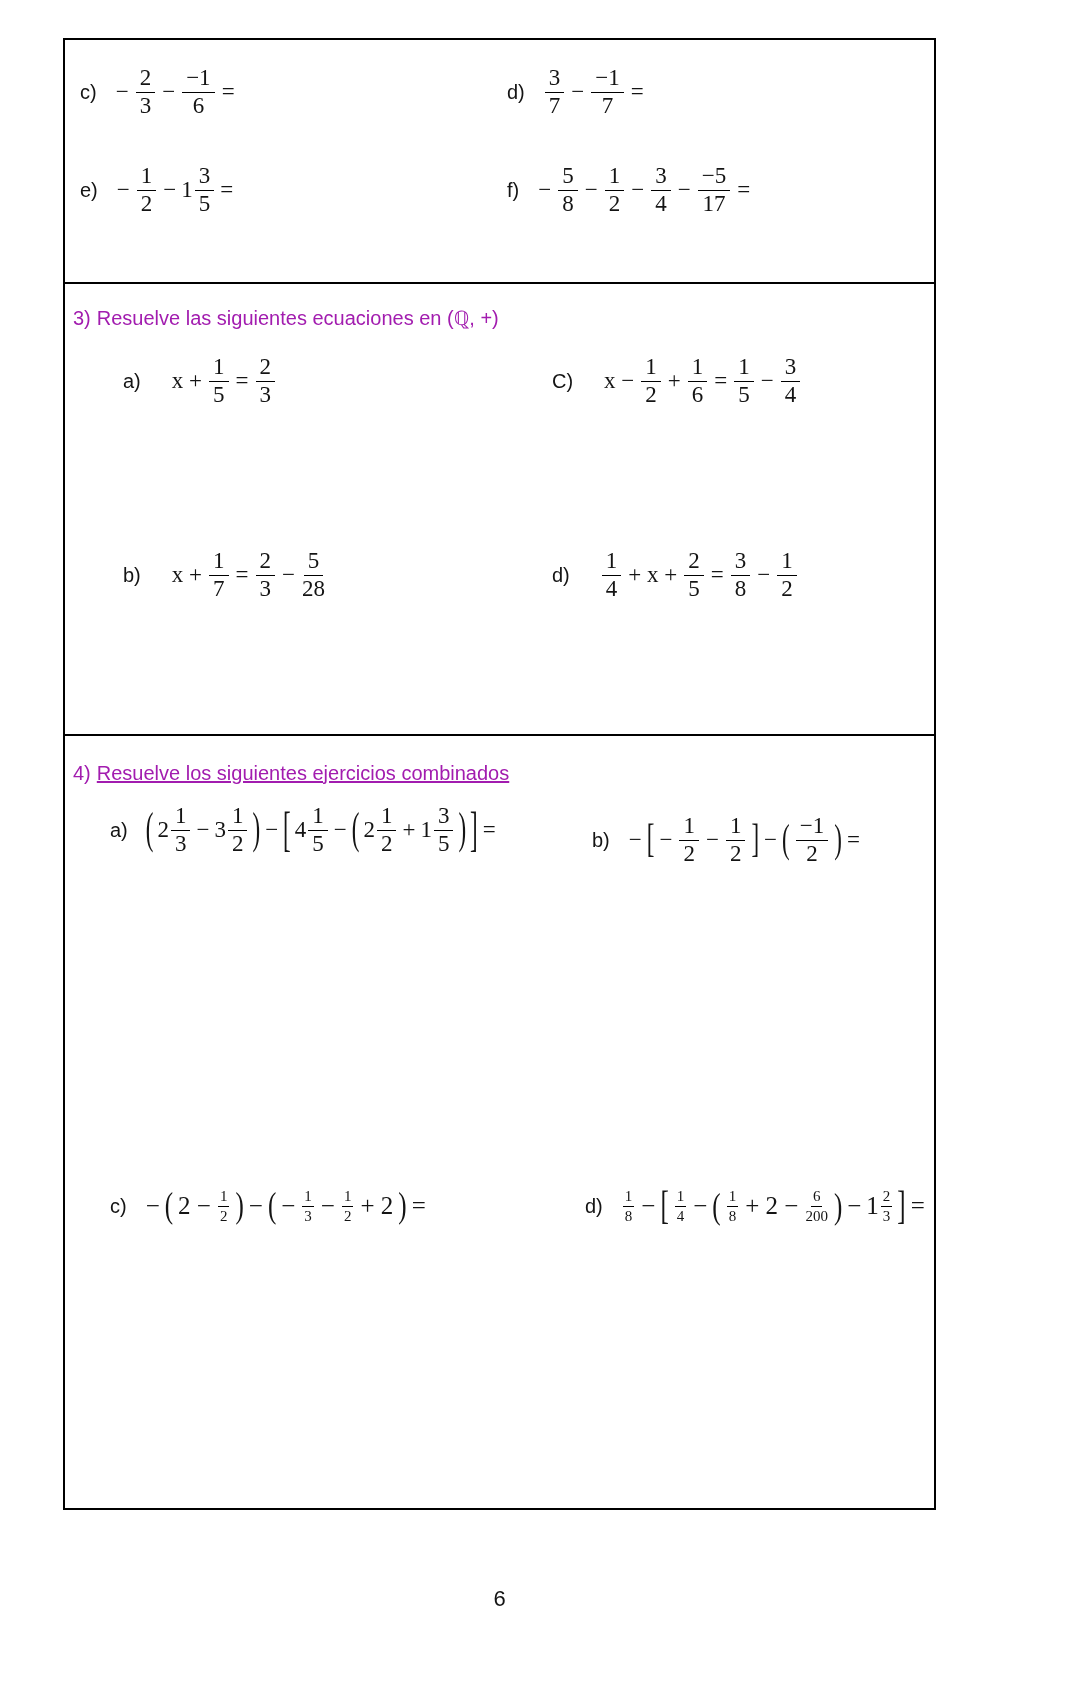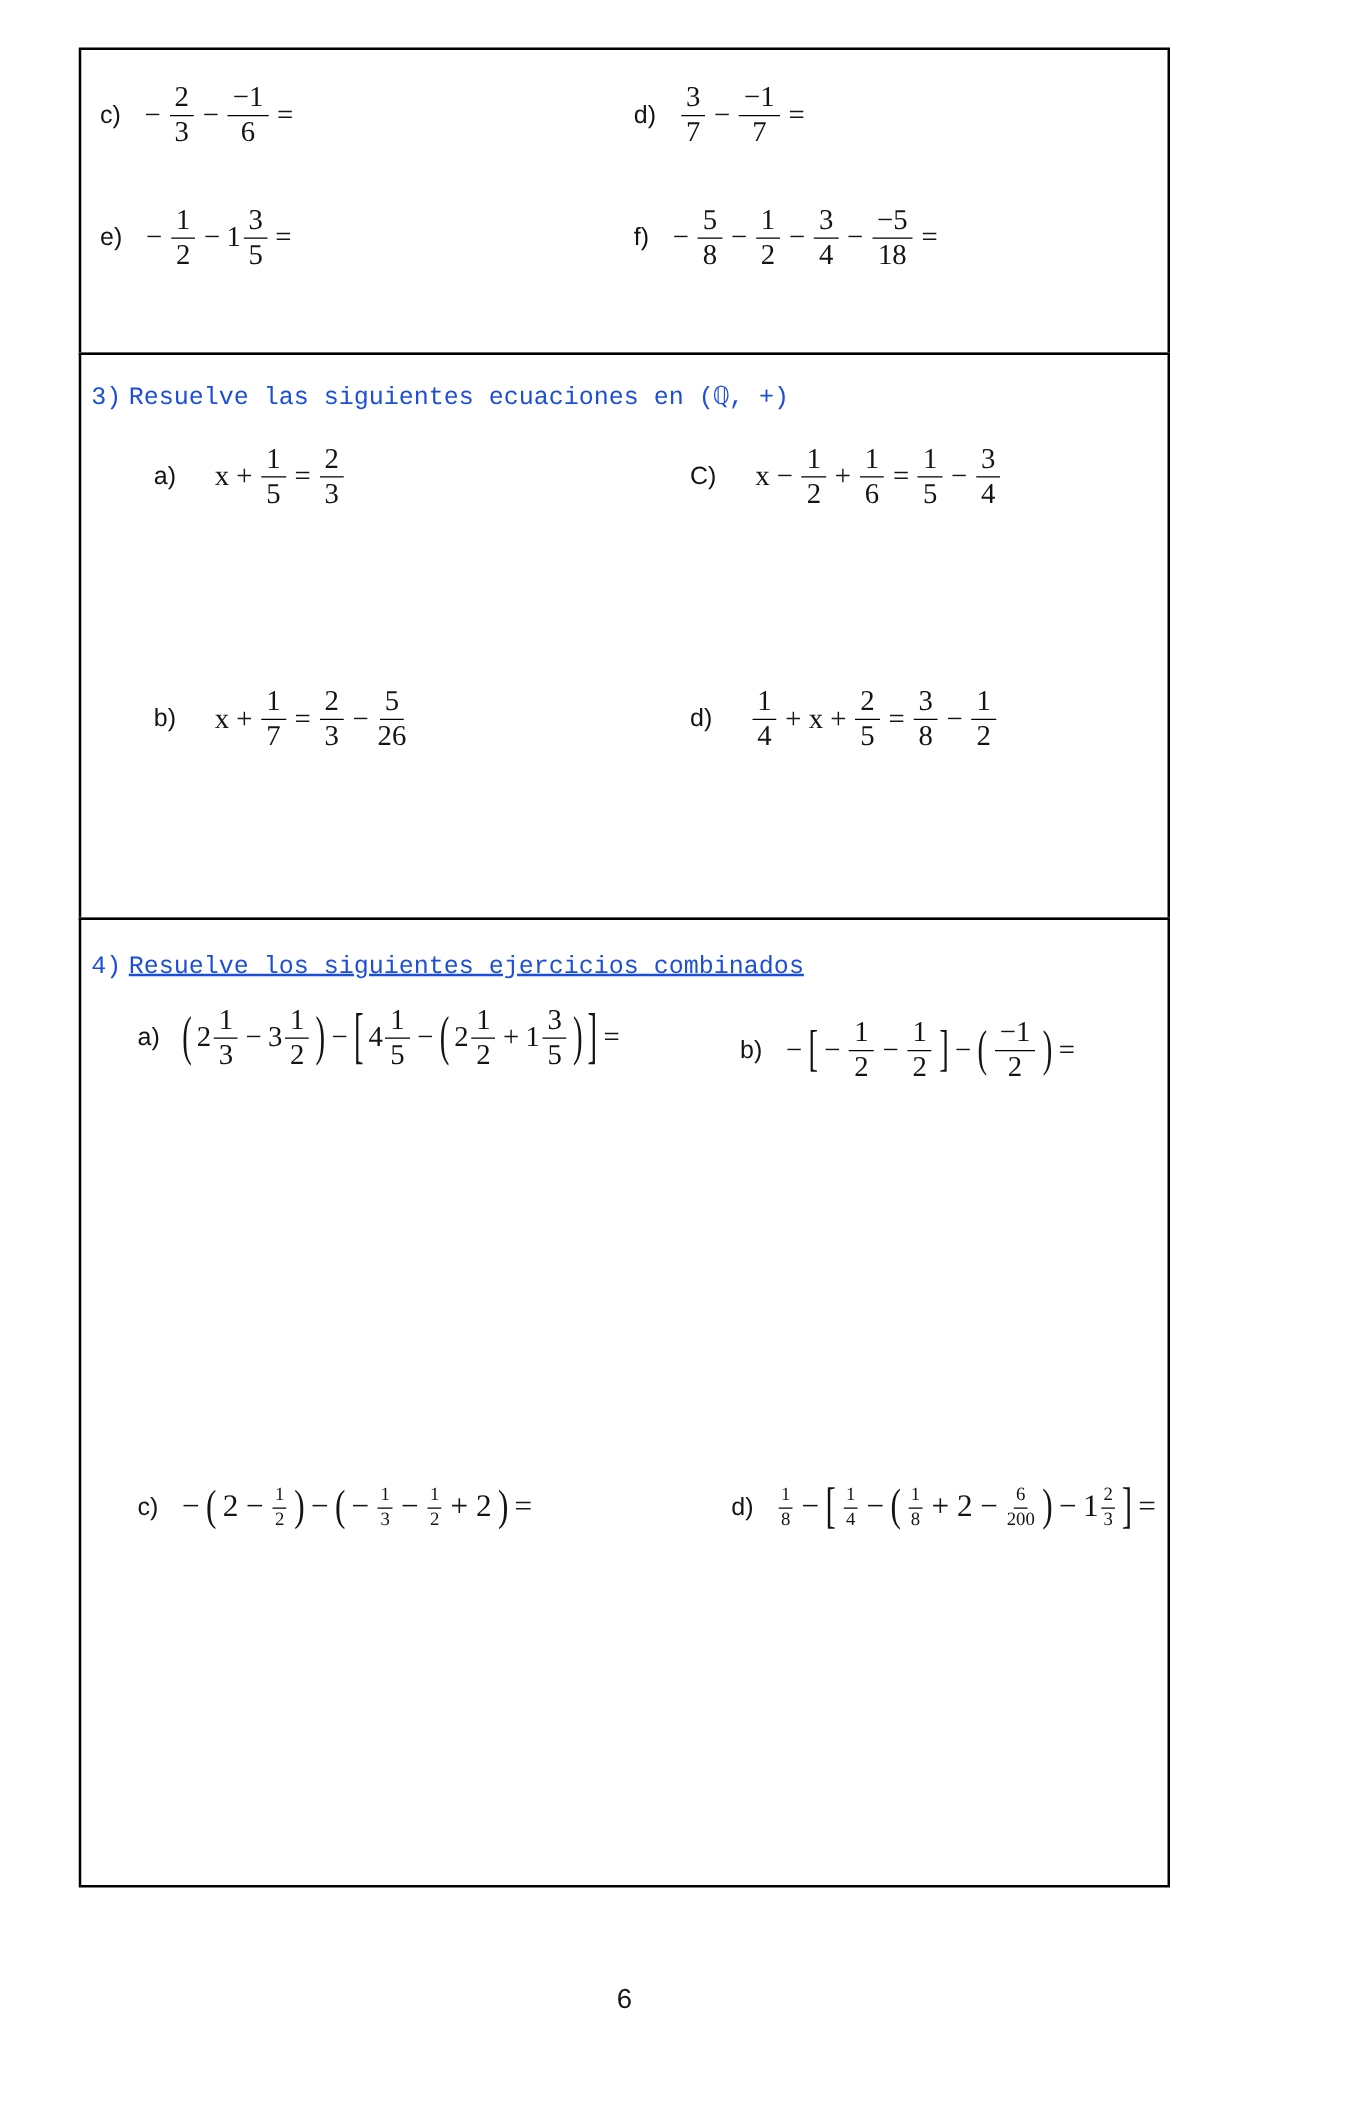--- a/index.html
+++ b/index.html
@@ -6,21 +6,21 @@
   body{
     width:1080px;height:1696px;position:relative;background:#ffffff;
     font-family:"Liberation Sans",sans-serif;color:#111;overflow:hidden;
   }
   .content{position:absolute;left:63px;top:38px;width:873px;}
   .box{position:relative;border:2px solid #000;background:#fff;box-sizing:border-box;}
   .box + .box{margin-top:-2px;}
   #box1{height:246px;}
   #box2{height:454px;}
   #box3{height:776px;}
-  .sec-title{position:absolute;font-size:20px;color:#1d4ed8;white-space:nowrap;font-family:Liberation Mono, monospace;}
+  .sec-title{position:absolute;font-size:20px;color:#a21caf;white-space:nowrap;}
   .sec-title .t-underline{text-decoration:underline;margin-top:32px;}
   .sec-label{margin-right:6px;}
   .ex{position:absolute;display:inline-flex;align-items:center;white-space:nowrap;}
   .ex-label{font-family:"Liberation Sans",sans-serif;font-size:20px;margin-right:16px;color:#141414;}
   .wide-gap .ex-label{margin-right:28px;}
   .formula{display:inline-flex;align-items:center;font-family:"Liberation Serif",serif;font-size:23px;color:#141414;}
   .mt{margin:0 3px;}
   .frac{display:inline-flex;flex-direction:column;align-items:center;margin:0 4px;line-height:1.08;}
   .fn{border-bottom:1.8px solid #000;padding:0 4px 1px 4px;}
   .fd{padding-top:1px;}
@@ -103,21 +103,21 @@
             <span class="fd">2</span>
           </span>
           <span class="mt">−</span>
           <span class="frac">
             <span class="fn">3</span>
             <span class="fd">4</span>
           </span>
           <span class="mt">−</span>
           <span class="frac">
             <span class="fn">−5</span>
-            <span class="fd">18</span>
+            <span class="fd">17</span>
           </span>
           <span class="mt">=</span>
         </span>
     </div>
   </div>
 
   <div class="box" id="box2">
     <div class="sec-title" style="left:8px;top:20px">
       <span class="sec-label">3)</span><span>Resuelve las siguientes ecuaciones en (ℚ, +)</span>
     </div>
@@ -170,21 +170,21 @@
             <span class="fd">7</span>
           </span>
           <span class="mt">=</span>
           <span class="frac">
             <span class="fn">2</span>
             <span class="fd">3</span>
           </span>
           <span class="mt">−</span>
           <span class="frac">
             <span class="fn">5</span>
-            <span class="fd">26</span>
+            <span class="fd">28</span>
           </span>
         </span>
     </div>
     <div class="ex wide-gap" style="left:487px;top:265px">
       <span class="ex-label">d)</span>
       <span class="formula">
           <span class="frac">
             <span class="fn">1</span>
             <span class="fd">4</span>
           </span>

